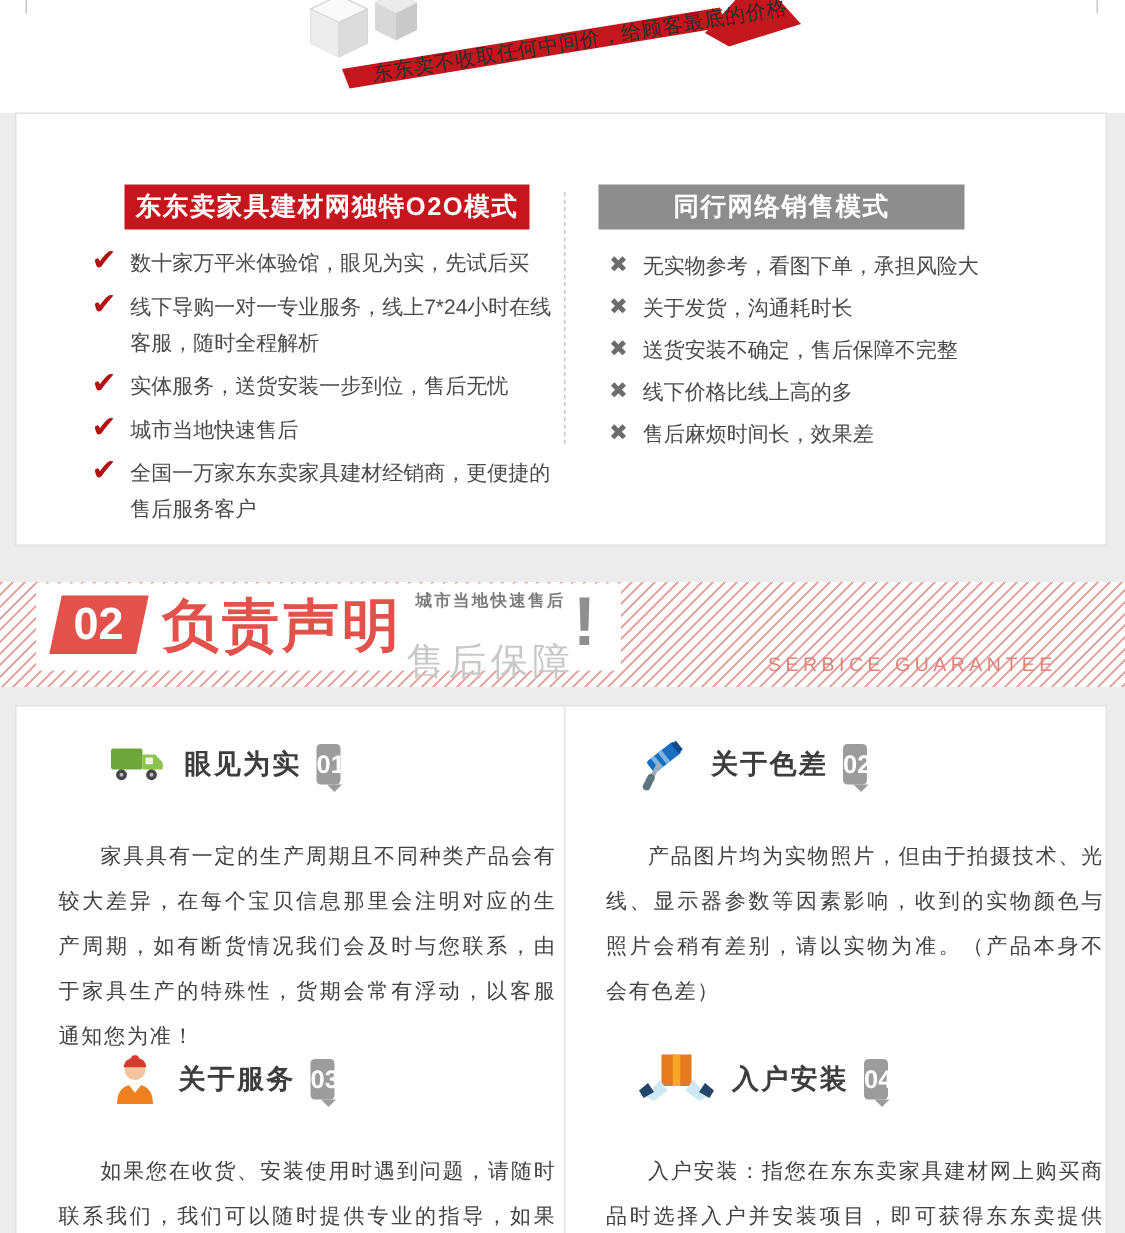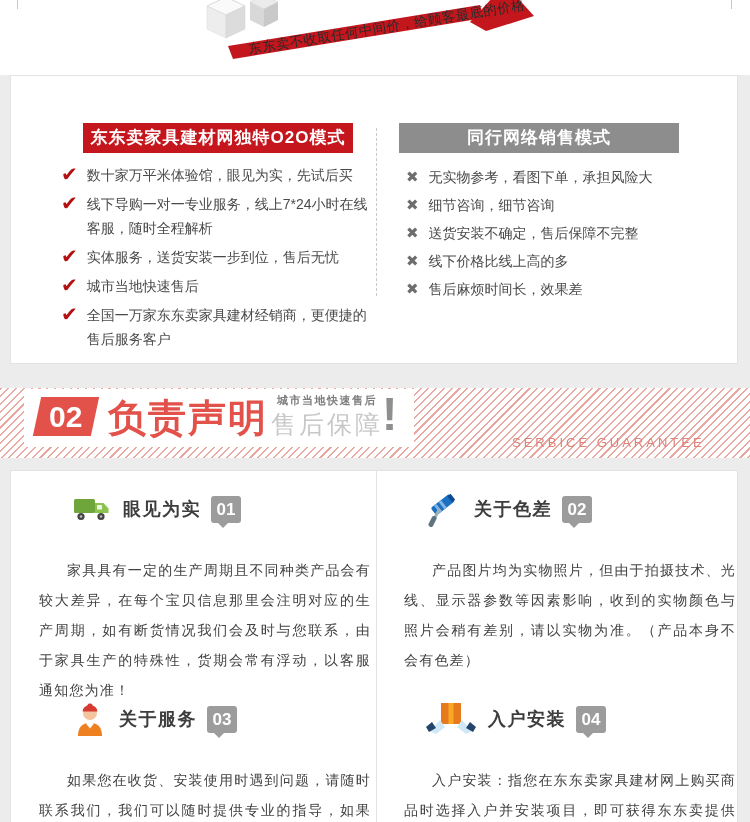--- a/index.html
+++ b/index.html
@@ -13,60 +13,60 @@
   .stub.l{left:17px}.stub.r{left:731px}
   .ribbon-text{position:absolute;left:247px;top:41px;transform:rotate(-9.2deg);transform-origin:left top;
         font-size:13.5px;color:#2b2b2b;letter-spacing:.5px;white-space:nowrap;}
 
   
   .compare-box{position:absolute;left:10px;top:75px;width:728px;height:289px;box-sizing:border-box;
         background:#fff;border:1px solid #e2e2e2;}
   .hdr{position:absolute;top:47px;height:30px;line-height:30px;text-align:center;color:#fff;
         font-size:17px;font-weight:bold;letter-spacing:1px;}
   .hdr-red{left:72px;width:270px;background:#c5161d;}
-  .hdr-gray{left:388px;width:280px;background:#8d8d8d;}
+  .hdr-gray{left:388px;width:244px;background:#8d8d8d;}
   .v-dash{position:absolute;left:365px;top:52px;height:168px;border-left:1px dashed #c9c9c9;}
   .plist{position:absolute;top:87px;width:312px;}
   .plist.left{left:50px;}
   .plist.right{left:395px;top:90px;}
   .pitem{display:flex;align-items:flex-start;margin-bottom:5px;font-size:14px;color:#4a4a4a;line-height:24px;}
   .plist.right .pitem{margin-bottom:6px;line-height:22px;}
   .check{flex:0 0 auto;color:#b31111;font-size:20px;line-height:23px;margin-right:9px;font-weight:bold;}
   .cross{flex:0 0 auto;color:#6d6d6d;font-size:15px;line-height:21px;margin-right:10px;font-weight:bold;}
 
   
   .stripe-banner{position:absolute;left:0;top:388px;width:750px;height:70px;
         background:repeating-linear-gradient(135deg,#e7a9a2 0,#e7a9a2 1.5px,#ffffff 1.5px,#ffffff 5.5px);}
   .banner-card{position:absolute;left:24px;top:1px;width:390px;height:58px;background:#fff;}
   .num-tag{position:absolute;left:13px;top:8px;width:58px;height:39px;background:#e2514a;
         transform:skewX(-12deg);color:#fff;font-size:30px;font-weight:bold;text-align:center;line-height:39px;}
   .num-tag span{display:inline-block;transform:skewX(12deg);}
   .stmt-title{position:absolute;left:84px;top:6px;font-size:38px;line-height:46px;font-weight:bold;
         color:#e2514a;letter-spacing:2px;white-space:nowrap;}
   .stmt-sub{position:absolute;left:246px;top:4px;width:114px;text-align:center;}
   .stmt-sub .small{font-size:11px;font-weight:bold;color:#7d7d7d;letter-spacing:1.5px;white-space:nowrap;}
-  .stmt-sub .large{font-size:25px;color:#c8c8c8;letter-spacing:3px;margin-top:0;white-space:nowrap;}
+  .stmt-sub .large{font-size:25px;color:#c8c8c8;letter-spacing:3px;margin-top:16px;white-space:nowrap;}
   .stmt-excl{position:absolute;left:358px;top:-2px;font-size:46px;font-weight:bold;color:#8f8f8f;}
   .watermark{position:absolute;left:512px;top:47px;font-size:13px;font-weight:normal;
         letter-spacing:3px;color:#dd837a;white-space:nowrap;}
 
   
   .services-box{position:absolute;left:10px;top:470px;width:728px;height:352px;box-sizing:border-box;
         background:#fff;border:1px solid #e2e2e2;border-bottom:none;}
   .v-line{position:absolute;left:365px;top:0;bottom:0;width:1px;background:#e4e4e4;}
   .svc{position:absolute;width:340px;}
   .svc.b1{left:28px;top:18px;}
   .svc.b2{left:393px;top:18px;}
   .svc.b3{left:28px;top:228px;}
   .svc.b4{left:393px;top:228px;}
   .svc-head{display:flex;align-items:center;height:40px;}
   .svc.b1 .svc-head,.svc.b3 .svc-head{margin-left:34px;}
   .svc.b2 .svc-head,.svc.b4 .svc-head{margin-left:22px;}
   .svc-title{font-size:18px;font-weight:bold;color:#3d3d3d;letter-spacing:1.5px;margin:0 10px 0 12px;white-space:nowrap;}
-  .badge{position:relative;flex:0 0 auto;width:30px;height:27px;background:#9c9c9c;border-radius:3px;
+  .badge{position:relative;flex:0 0 auto;width:16px;height:27px;background:#9c9c9c;border-radius:3px;
         color:#fff;font-size:17px;font-weight:bold;text-align:center;line-height:27px;}
   .badge::after{content:"";position:absolute;left:7px;top:100%;border:5px solid transparent;border-top-color:#9c9c9c;}
   .svc-body{margin-top:26px;width:332px;font-size:14px;line-height:30px;color:#424242;
         text-indent:2em;text-align:justify;letter-spacing:1.2px;}
   .icon{flex:0 0 auto;display:block;}
 </style>
 </head>
 <body>
 
 <div id="page">
@@ -120,21 +120,21 @@
       </div>
     </div>
 
     <div class="plist right">
       <div class="pitem">
         <span class="cross">✖</span>
         <span>无实物参考，看图下单，承担风险大</span>
       </div>
       <div class="pitem">
         <span class="cross">✖</span>
-        <span>细节咨询，细节咨询</span>
+        <span>关于发货，沟通耗时长</span>
       </div>
       <div class="pitem">
         <span class="cross">✖</span>
         <span>送货安装不确定，售后保障不完整</span>
       </div>
       <div class="pitem">
         <span class="cross">✖</span>
         <span>线下价格比线上高的多</span>
       </div>
       <div class="pitem">

